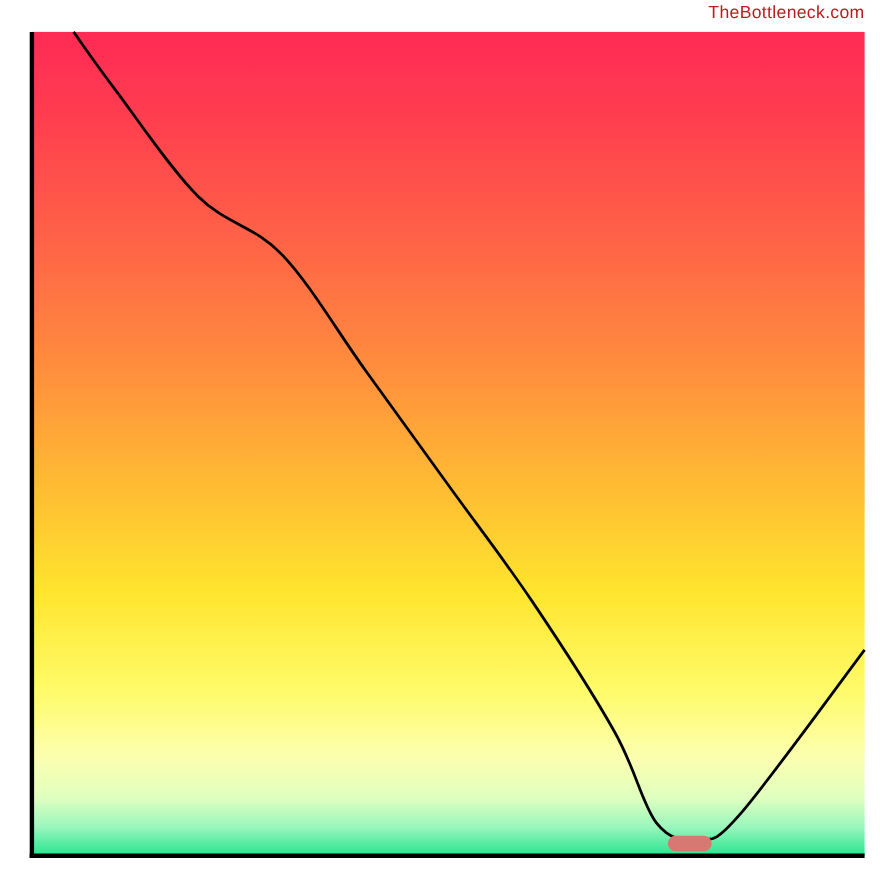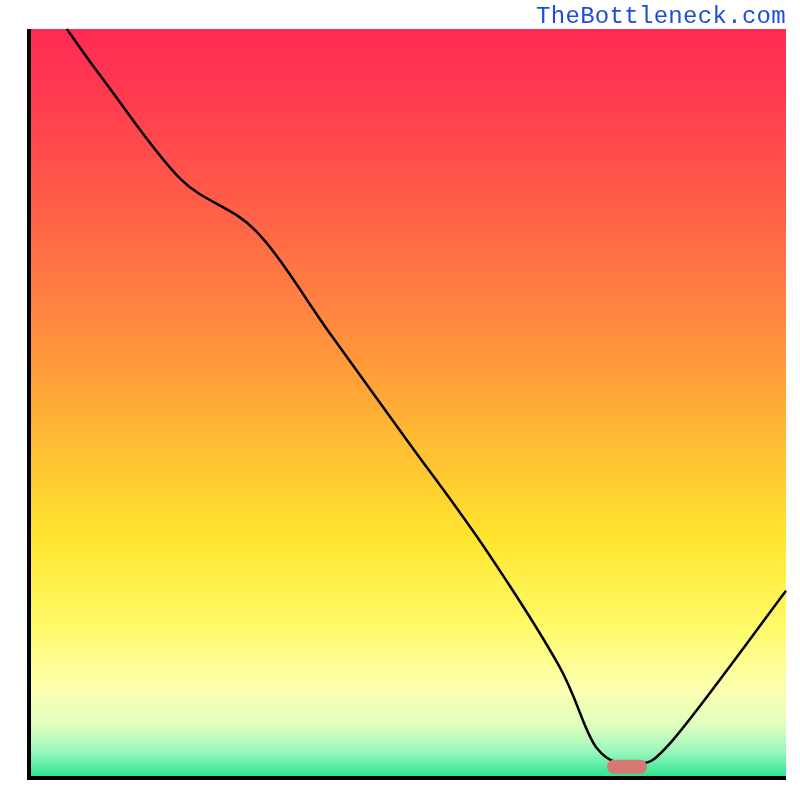--- a/index.html
+++ b/index.html
@@ -12,25 +12,24 @@
   }
   .container {
     position: relative;
     width: 800px;
     height: 800px;
   }
   .watermark {
     position: absolute;
     top: 3px;
     right: 14px;
-    color: #1d4ed8;
-    font-size: 24px;
+    color: #b91c1c;
+    font-size: 16px;
     font-weight: 500;
     letter-spacing: 0.3px;
-    font-family: Liberation Mono, monospace;
   }
   svg {
     display: block;
   }
 </style>
 </head>
 <body>
 
 <div class="container">
   <div class="watermark">TheBottleneck.com</div>

